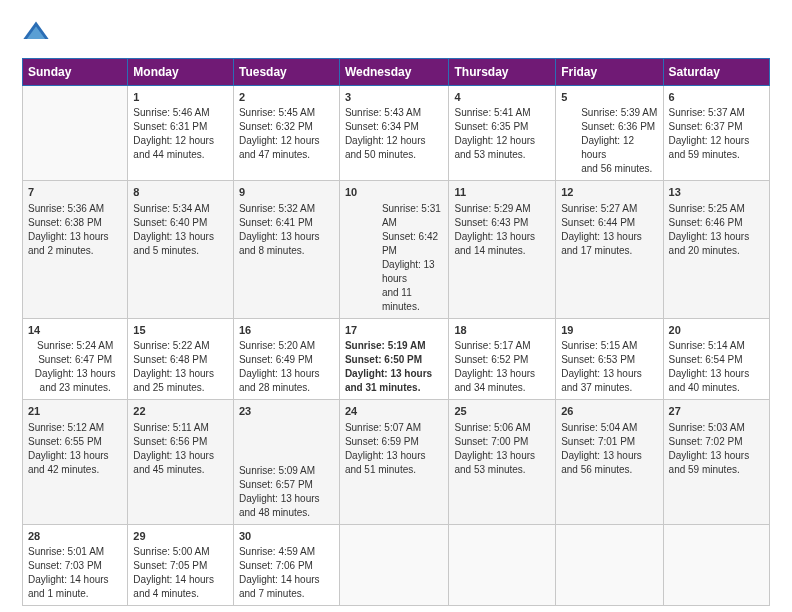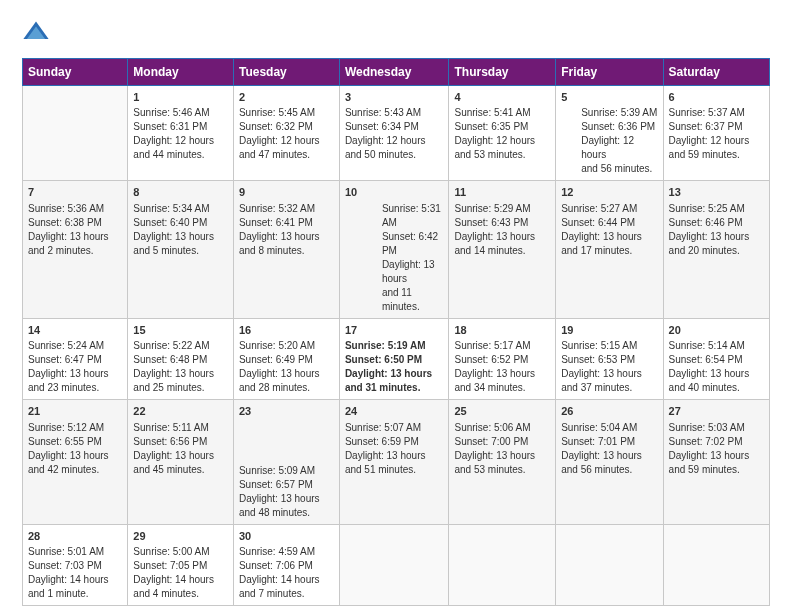--- a/index.html
+++ b/index.html
@@ -224,21 +224,21 @@
             <span class="day-num">13</span>
             <div class="day-info" style="white-space: pre-line;">Sunrise: 5:25 AM
 Sunset: 6:46 PM
 Daylight: 13 hours
 and 20 minutes.</div>
           </td>
         </tr>
         <tr>
           <td>
             <span class="day-num">14</span>
-            <div class="day-info" style="white-space: pre-line;">Sunrise: 5:24 AM
+            <div class="day-info" style="white-space: pre-line; text-align: center;">Sunrise: 5:24 AM
 Sunset: 6:47 PM
 Daylight: 13 hours
 and 23 minutes.</div>
           </td>
           <td>
             <span class="day-num">15</span>
             <div class="day-info" style="white-space: pre-line;">Sunrise: 5:22 AM
 Sunset: 6:48 PM
 Daylight: 13 hours
 and 25 minutes.</div>

